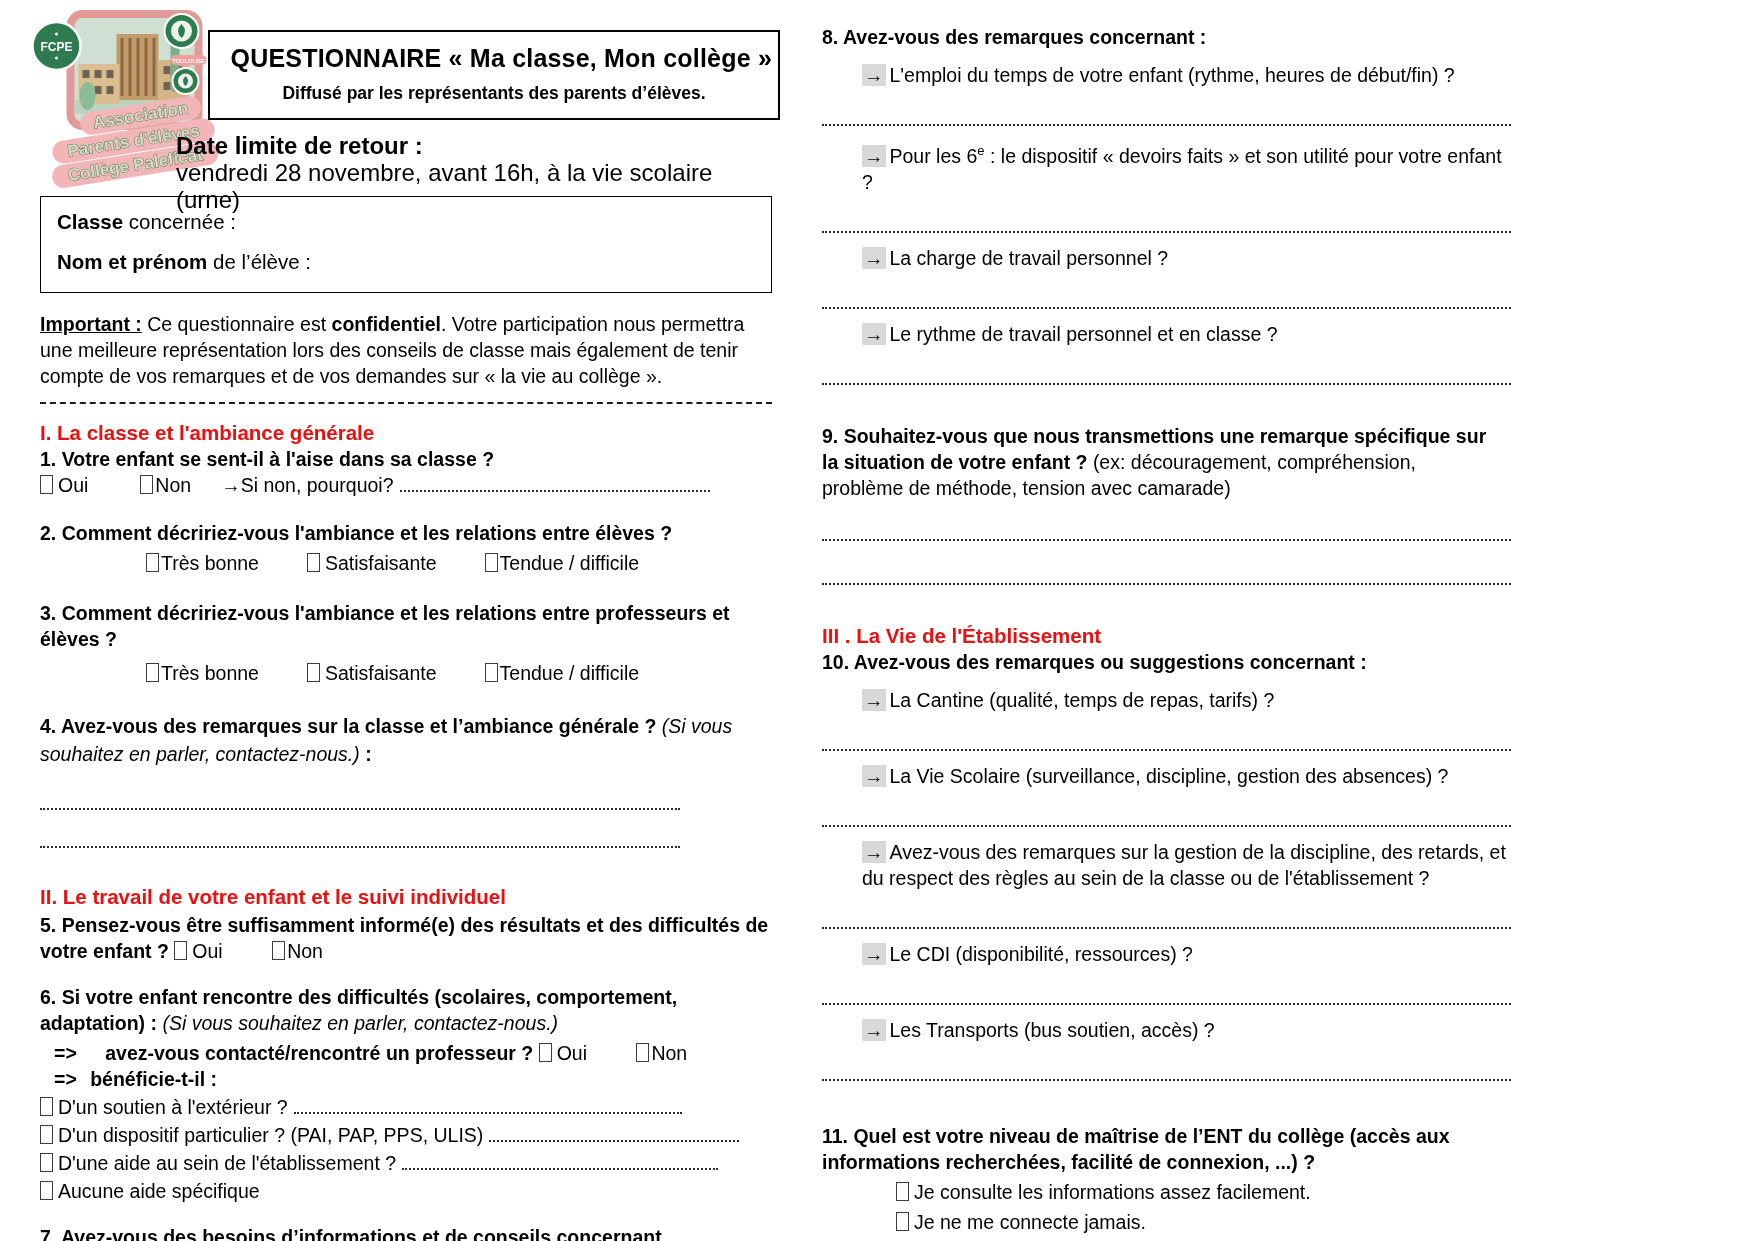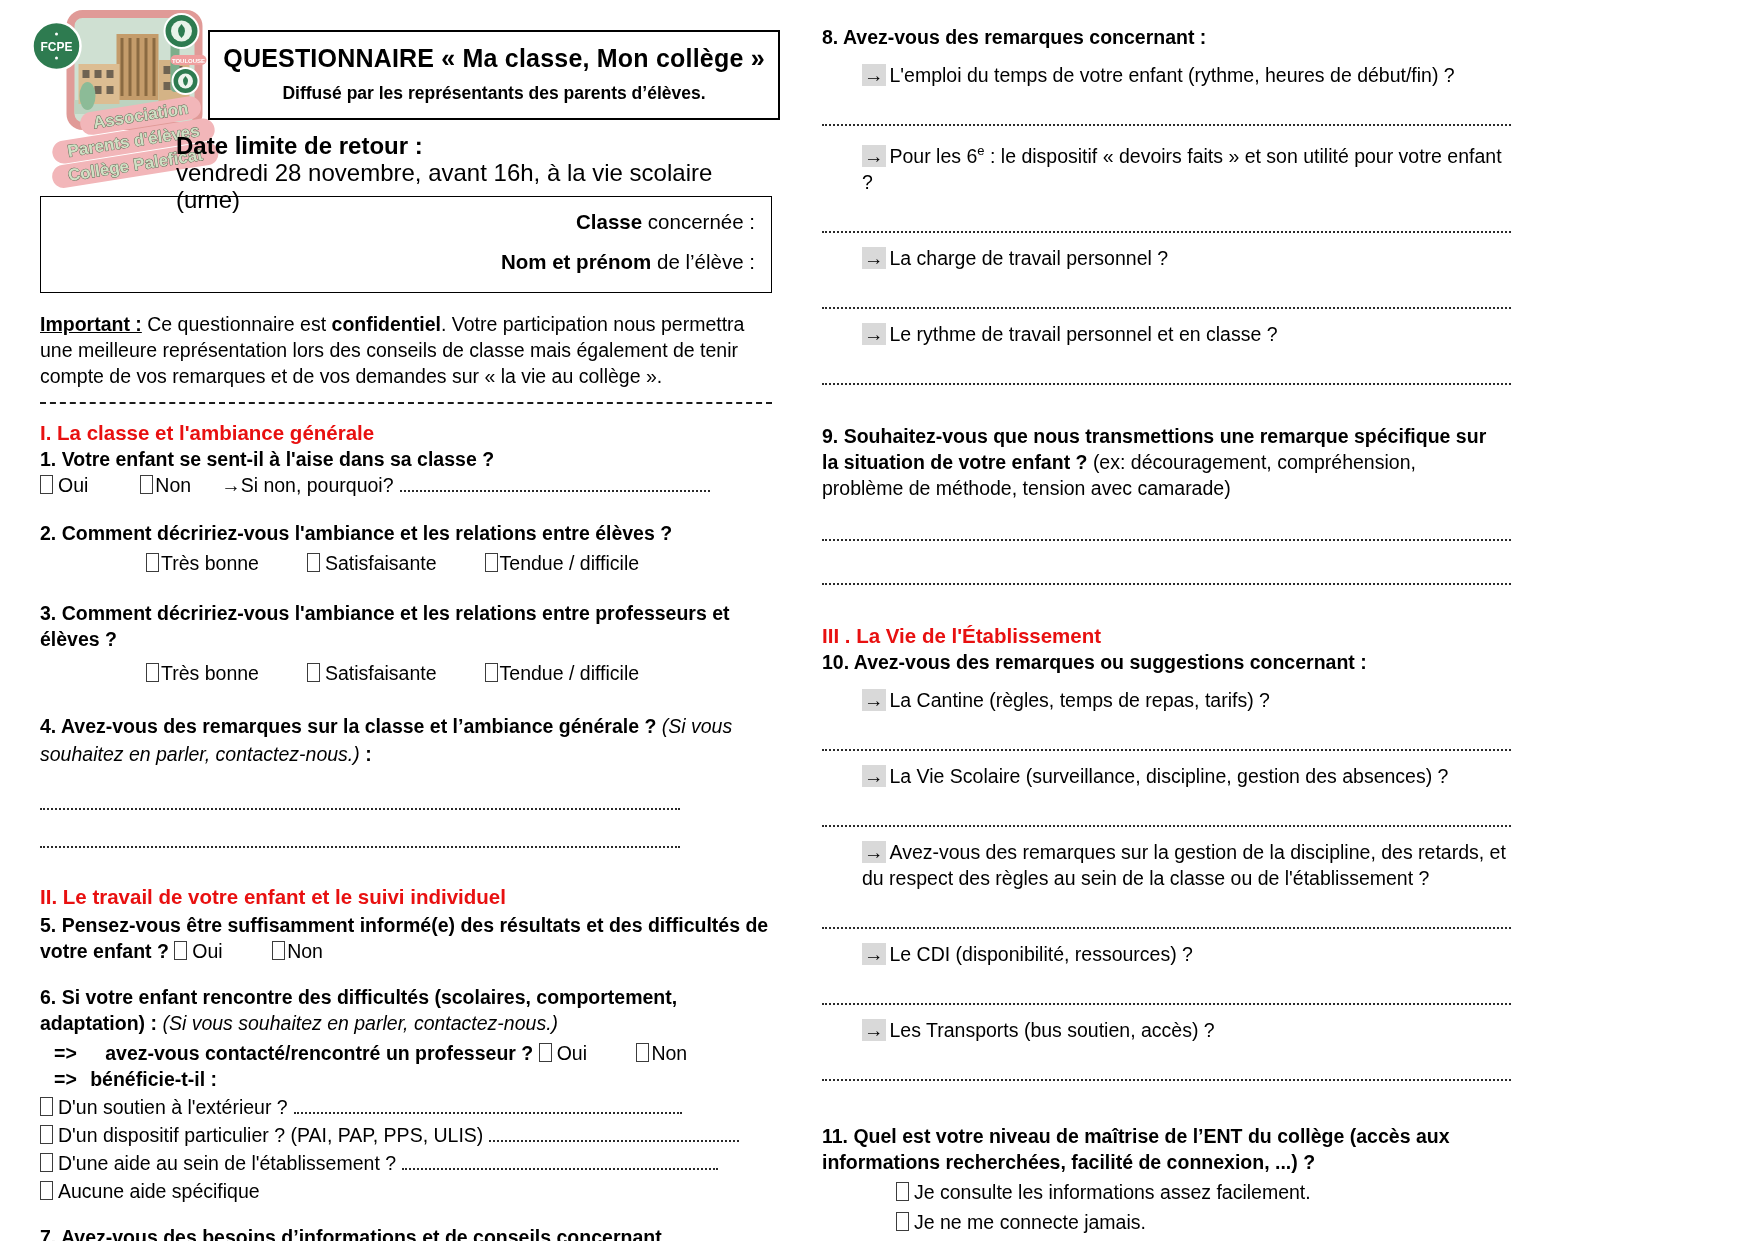--- a/index.html
+++ b/index.html
@@ -17,27 +17,27 @@
   .red{color:#e81010; font-weight:bold; font-size:20.5px; line-height:26px;}
 
   
   .header{position:relative; height:180px;}
   .logo-wrap{position:absolute; left:-18px; top:-6px; width:205px; height:180px;}
   .logo-wrap svg{width:100%; height:100%;}
   .title-box{
     position:absolute; left:168px; top:16px; width:556px;
     border:2px solid #000; text-align:center; padding:12px 6px 14px 6px; background:#fff;
   }
-  .title-main{font-size:25px; font-weight:bold; letter-spacing:0.2px;}
+  .title-main{font-size:25px; font-weight:bold; letter-spacing:0.2px;text-align:right;}
   .title-sub{font-size:17.5px; font-weight:bold; margin-top:10px;}
   .deadline{position:absolute; left:136px; top:118px; font-size:24px; line-height:27px;}
 
   
   .student-box{border:1.6px solid #000; margin-top:2px; padding:13px 16px 18px 16px;}
-  .student-box .line{font-size:20.5px;text-align:right;}
+  .student-box .line{font-size:20.5px;}
   .student-box .line + .line{margin-top:16px;}
 
   .important{margin-top:18px;}
   .dashline{border-top:2.6px dashed #1c1c1c; height:0; margin-top:13px;}
 
   .opts{display:flex; gap:48px; margin-left:106px; margin-top:4px;}
   .cb{
     display:inline-block; width:11px; height:17px; border:1.7px solid #3c3c3c;
     vertical-align:-2px; margin-right:5px; background:#fff;
   }
@@ -256,21 +256,21 @@
     <div class="txt q9 blk">
       <span class="b">9. Souhaitez-vous que nous transmettions une remarque spécifique sur la situation de votre enfant ? </span><span> (ex: découragement, compréhension, problème de méthode, tension avec camarade)</span>
     </div>
     <div class="dotline" style="margin-top:24px;"></div>
     <div class="dotline" style="margin-top:28px;"></div>
 
     <div class="red sec3">III . La Vie de l'Établissement</div>
     <div>
       <div class="txt b blk">10. Avez-vous des remarques ou suggestions concernant :</div>
       <div class="txt arrow-item">
-        <span class="arr">→</span><span>La Cantine (règles, temps de repas, tarifs) ?</span>
+        <span class="arr">→</span><span>La Cantine (qualité, temps de repas, tarifs) ?</span>
       </div>
       <div class="dotline r-dot"></div>
       <div class="txt arrow-item">
         <span class="arr">→</span><span>La Vie Scolaire (surveillance, discipline, gestion des absences) ?</span>
       </div>
       <div class="dotline r-dot"></div>
       <div class="txt arrow-item">
         <span class="arr">→</span><span>Avez-vous des remarques sur la gestion de la discipline, des retards, et du respect des règles au sein de la classe ou de l'établissement ?</span>
       </div>
       <div class="dotline r-dot"></div>

